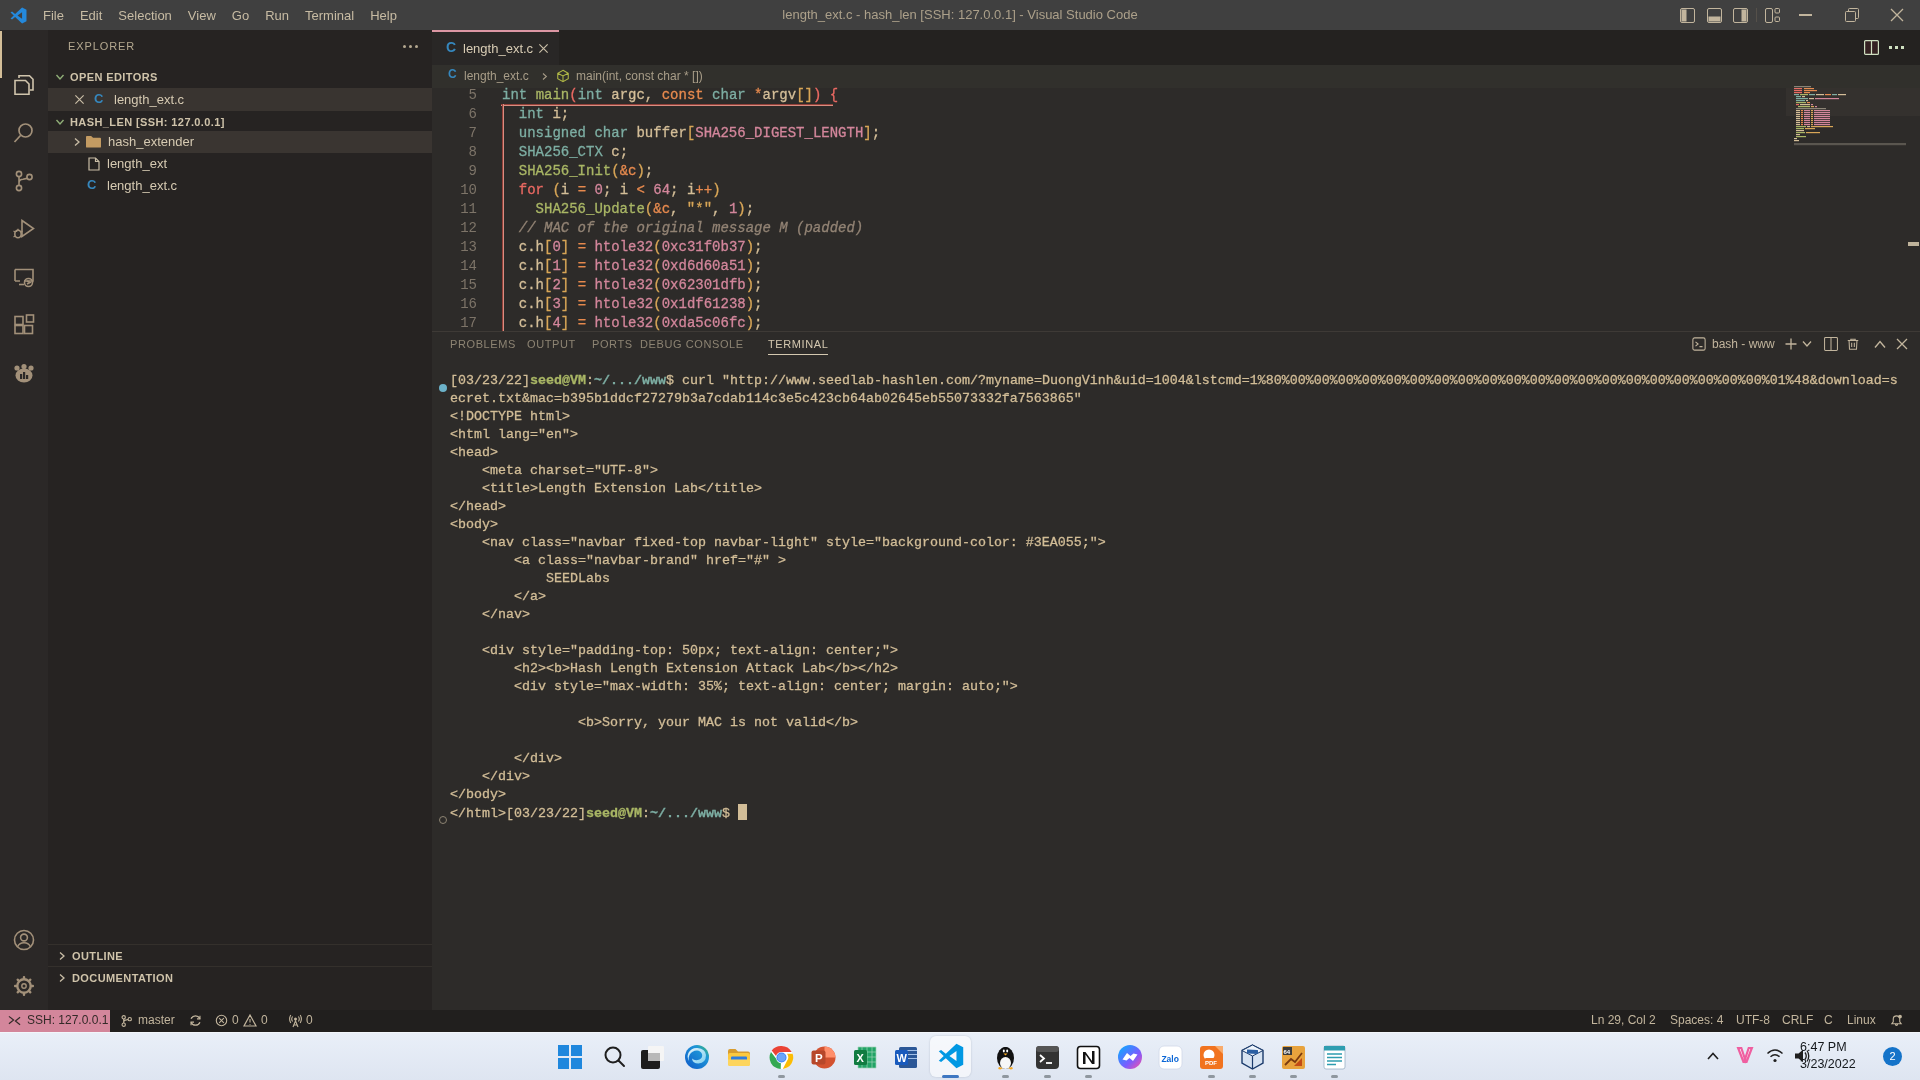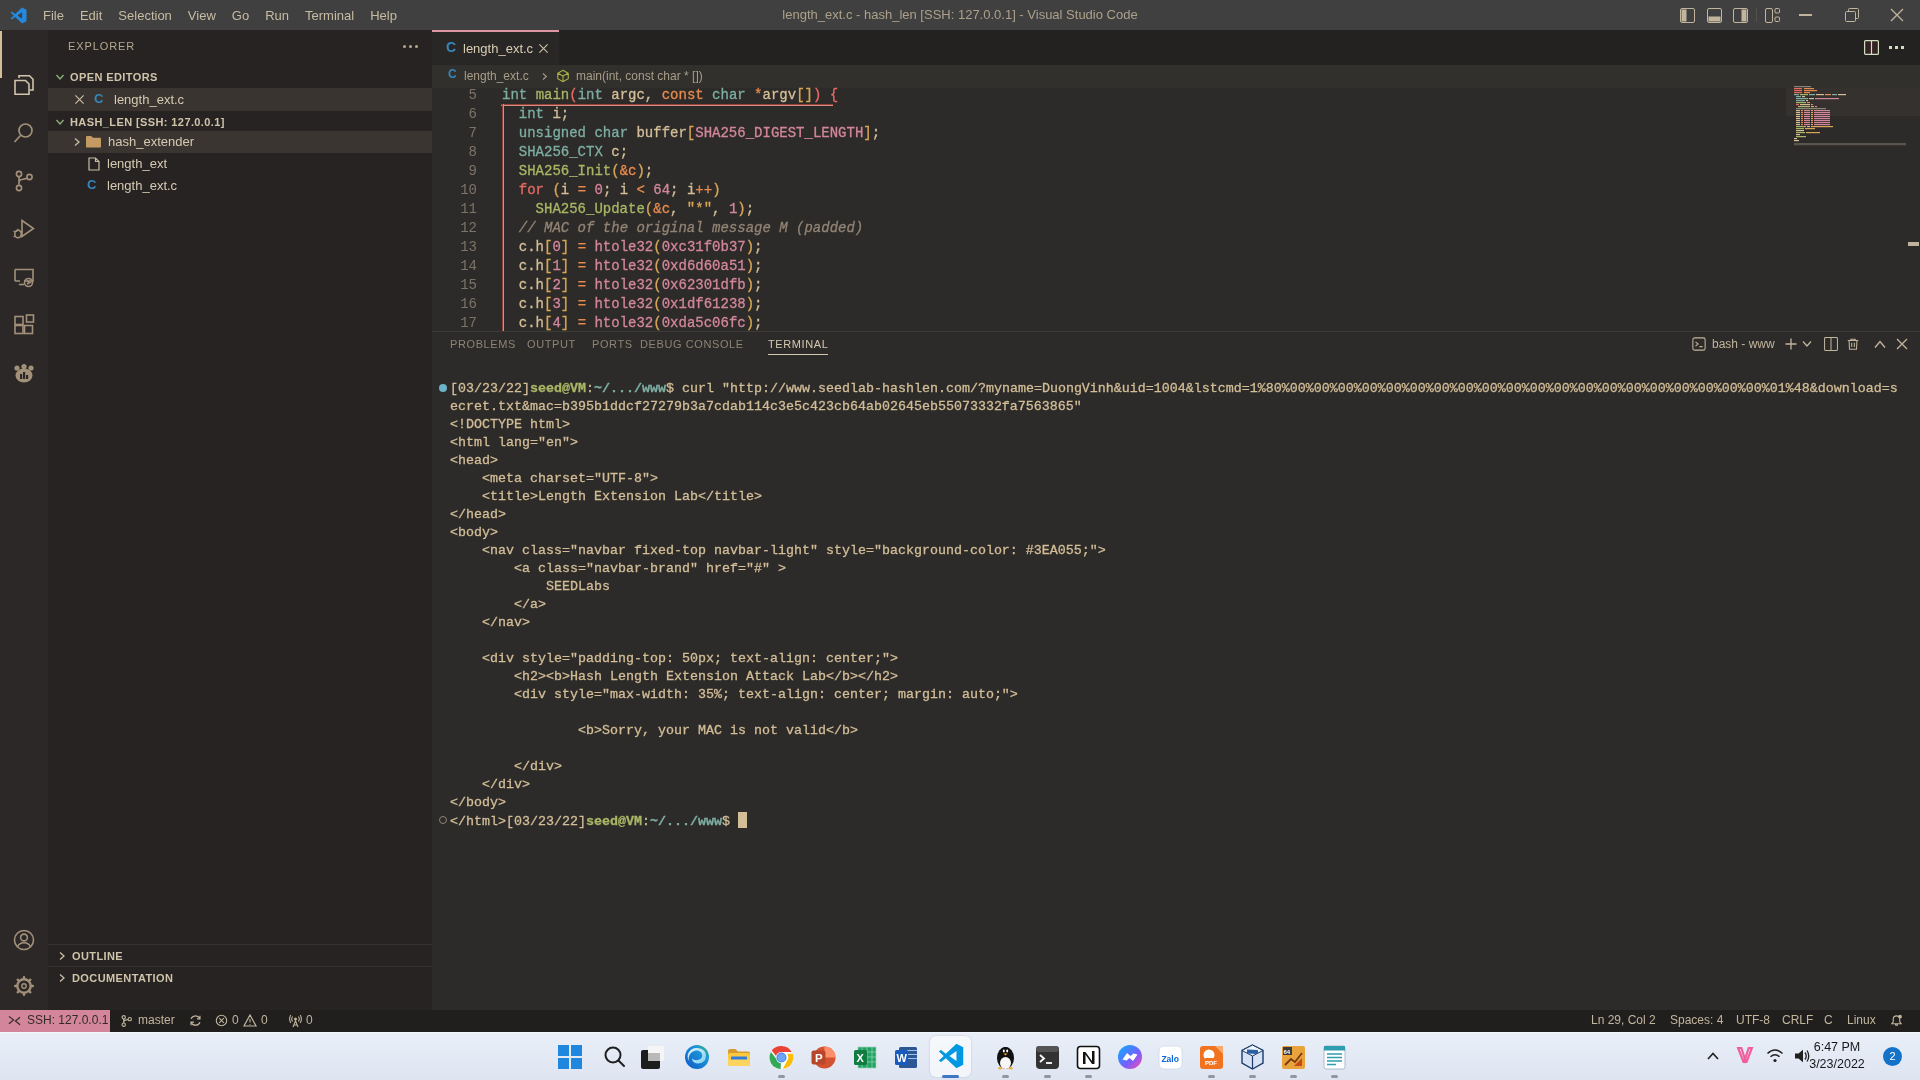--- a/index.html
+++ b/index.html
@@ -383,21 +383,21 @@
   <svg class="abs" style="left:1442px;top:8px" width="12" height="9" viewBox="0 0 12 9" fill="none" stroke="#c2b59d" stroke-width="1.4">
       <path d="M1 7.5 L6 1.5 L11 7.5"></path>
     </svg>
   <svg class="abs" style="left:1464px;top:6px" width="12" height="12" viewBox="0 0 12 12">
       <path d="M1 1 L11 11 M11 1 L1 11" stroke="#c2b59d" stroke-width="1.3"></path>
     </svg>
 
   <div class="abs" style="left:7px;top:52px;width:8px;height:8px;border-radius:50%;background:#6cb2c9"></div>
   <div class="abs" style="left:7px;top:484px;width:8px;height:8px;border-radius:50%;border:1.4px solid #8d8473"></div>
 
-  <div class="abs mono tl" style="left:18px;top:48px;font-size:13.33px;line-height:18px;color:#d2bd97">
+  <div class="abs mono tl" style="left:18px;top:40px;font-size:13.33px;line-height:18px;color:#d2bd97">
 <div>[03/23/22]<b style="color:#a9b665">seed@VM</b>:<b style="color:#7daea3">~/.../www</b>$ curl "http://www.seedlab-hashlen.com/?myname=DuongVinh&amp;uid=1004&amp;lstcmd=1%80%00%00%00%00%00%00%00%00%00%00%00%00%00%00%00%00%00%00%00%00%01%48&amp;download=s</div>
 <div>ecret.txt&amp;mac=b395b1ddcf27279b3a7cdab114c3e5c423cb64ab02645eb55073332fa7563865"</div>
 <div>&lt;!DOCTYPE html&gt;</div>
 <div>&lt;html lang="en"&gt;</div>
 <div>&lt;head&gt;</div>
 <div>    &lt;meta charset="UTF-8"&gt;</div>
 <div>    &lt;title&gt;Length Extension Lab&lt;/title&gt;</div>
 <div>&lt;/head&gt;</div>
 <div>&lt;body&gt;</div>
 <div>    &lt;nav class="navbar fixed-top navbar-light" style="background-color: #3EA055;"&gt;</div>
@@ -631,15 +631,15 @@
   <div class="abs" style="left:1733px;top:10px;width:24px;height:24px;font-size:21px;font-weight:bold;color:#fff;-webkit-text-stroke:2.2px #ef5fa0;text-align:center;font-family:'Liberation Sans'">V</div>
   <svg class="abs" style="left:1766px;top:15px" width="18" height="16" viewBox="0 0 18 16" fill="none" stroke="#1f1f1f" stroke-width="1.5">
       <path d="M1.5 5.5 Q9 -1.5 16.5 5.5" fill="none"></path>
       <path d="M4.5 8.8 Q9 4.8 13.5 8.8" fill="none"></path>
       <circle cx="9" cy="12.5" r="1.6" fill="#1f1f1f" stroke="none"></circle>
     </svg>
   <svg class="abs" style="left:1793px;top:14px" width="18" height="18" viewBox="0 0 18 18" fill="#1f1f1f">
       <path d="M2 6.5 L5.5 6.5 L10 2.8 L10 15.2 L5.5 11.5 L2 11.5 Z"></path>
       <path d="M12 5.5 Q14.5 9 12 12.5 M14 3.5 Q17.5 9 14 14.5" stroke="#1f1f1f" stroke-width="1.3" fill="none"></path>
     </svg>
-  <div class="abs" style="left:1800px;top:6px;width:74px;text-align:center;font-size:12.5px;color:#14181c;line-height:17px">6:47 PM<br>3/23/2022</div>
+  <div class="abs" style="left:1800px;top:6px;width:74px;text-align:left;font-size:12.5px;color:#14181c;line-height:17px">6:47 PM<br>3/23/2022</div>
   <div class="abs" style="left:1883px;top:14px;width:19px;height:19px;border-radius:50%;background:#1473c9;color:#fff;font-size:11px;text-align:center;line-height:19px">2</div>
 </div>
 
 </body></html>

